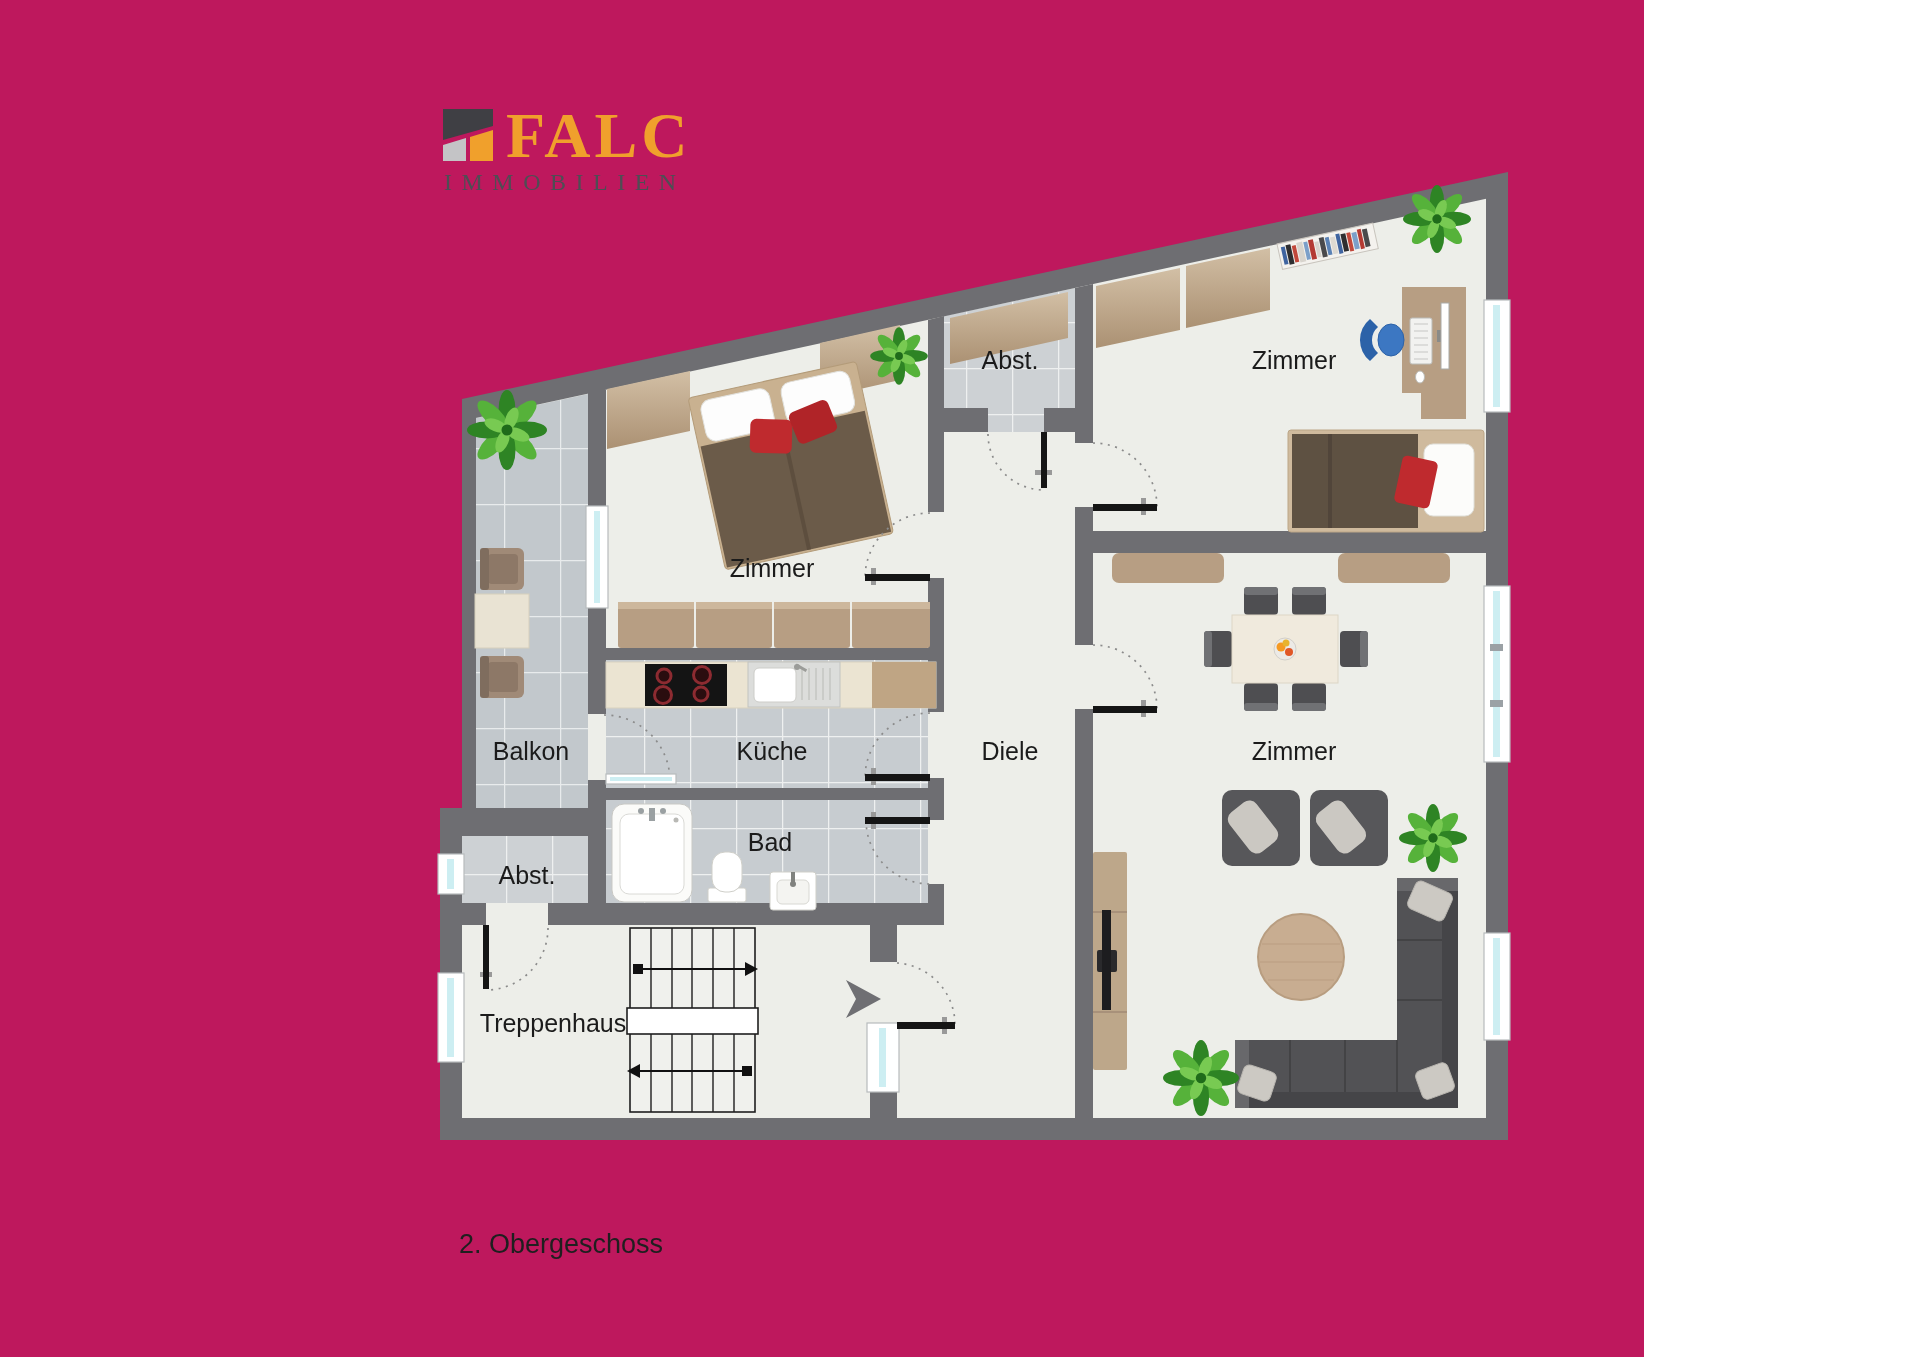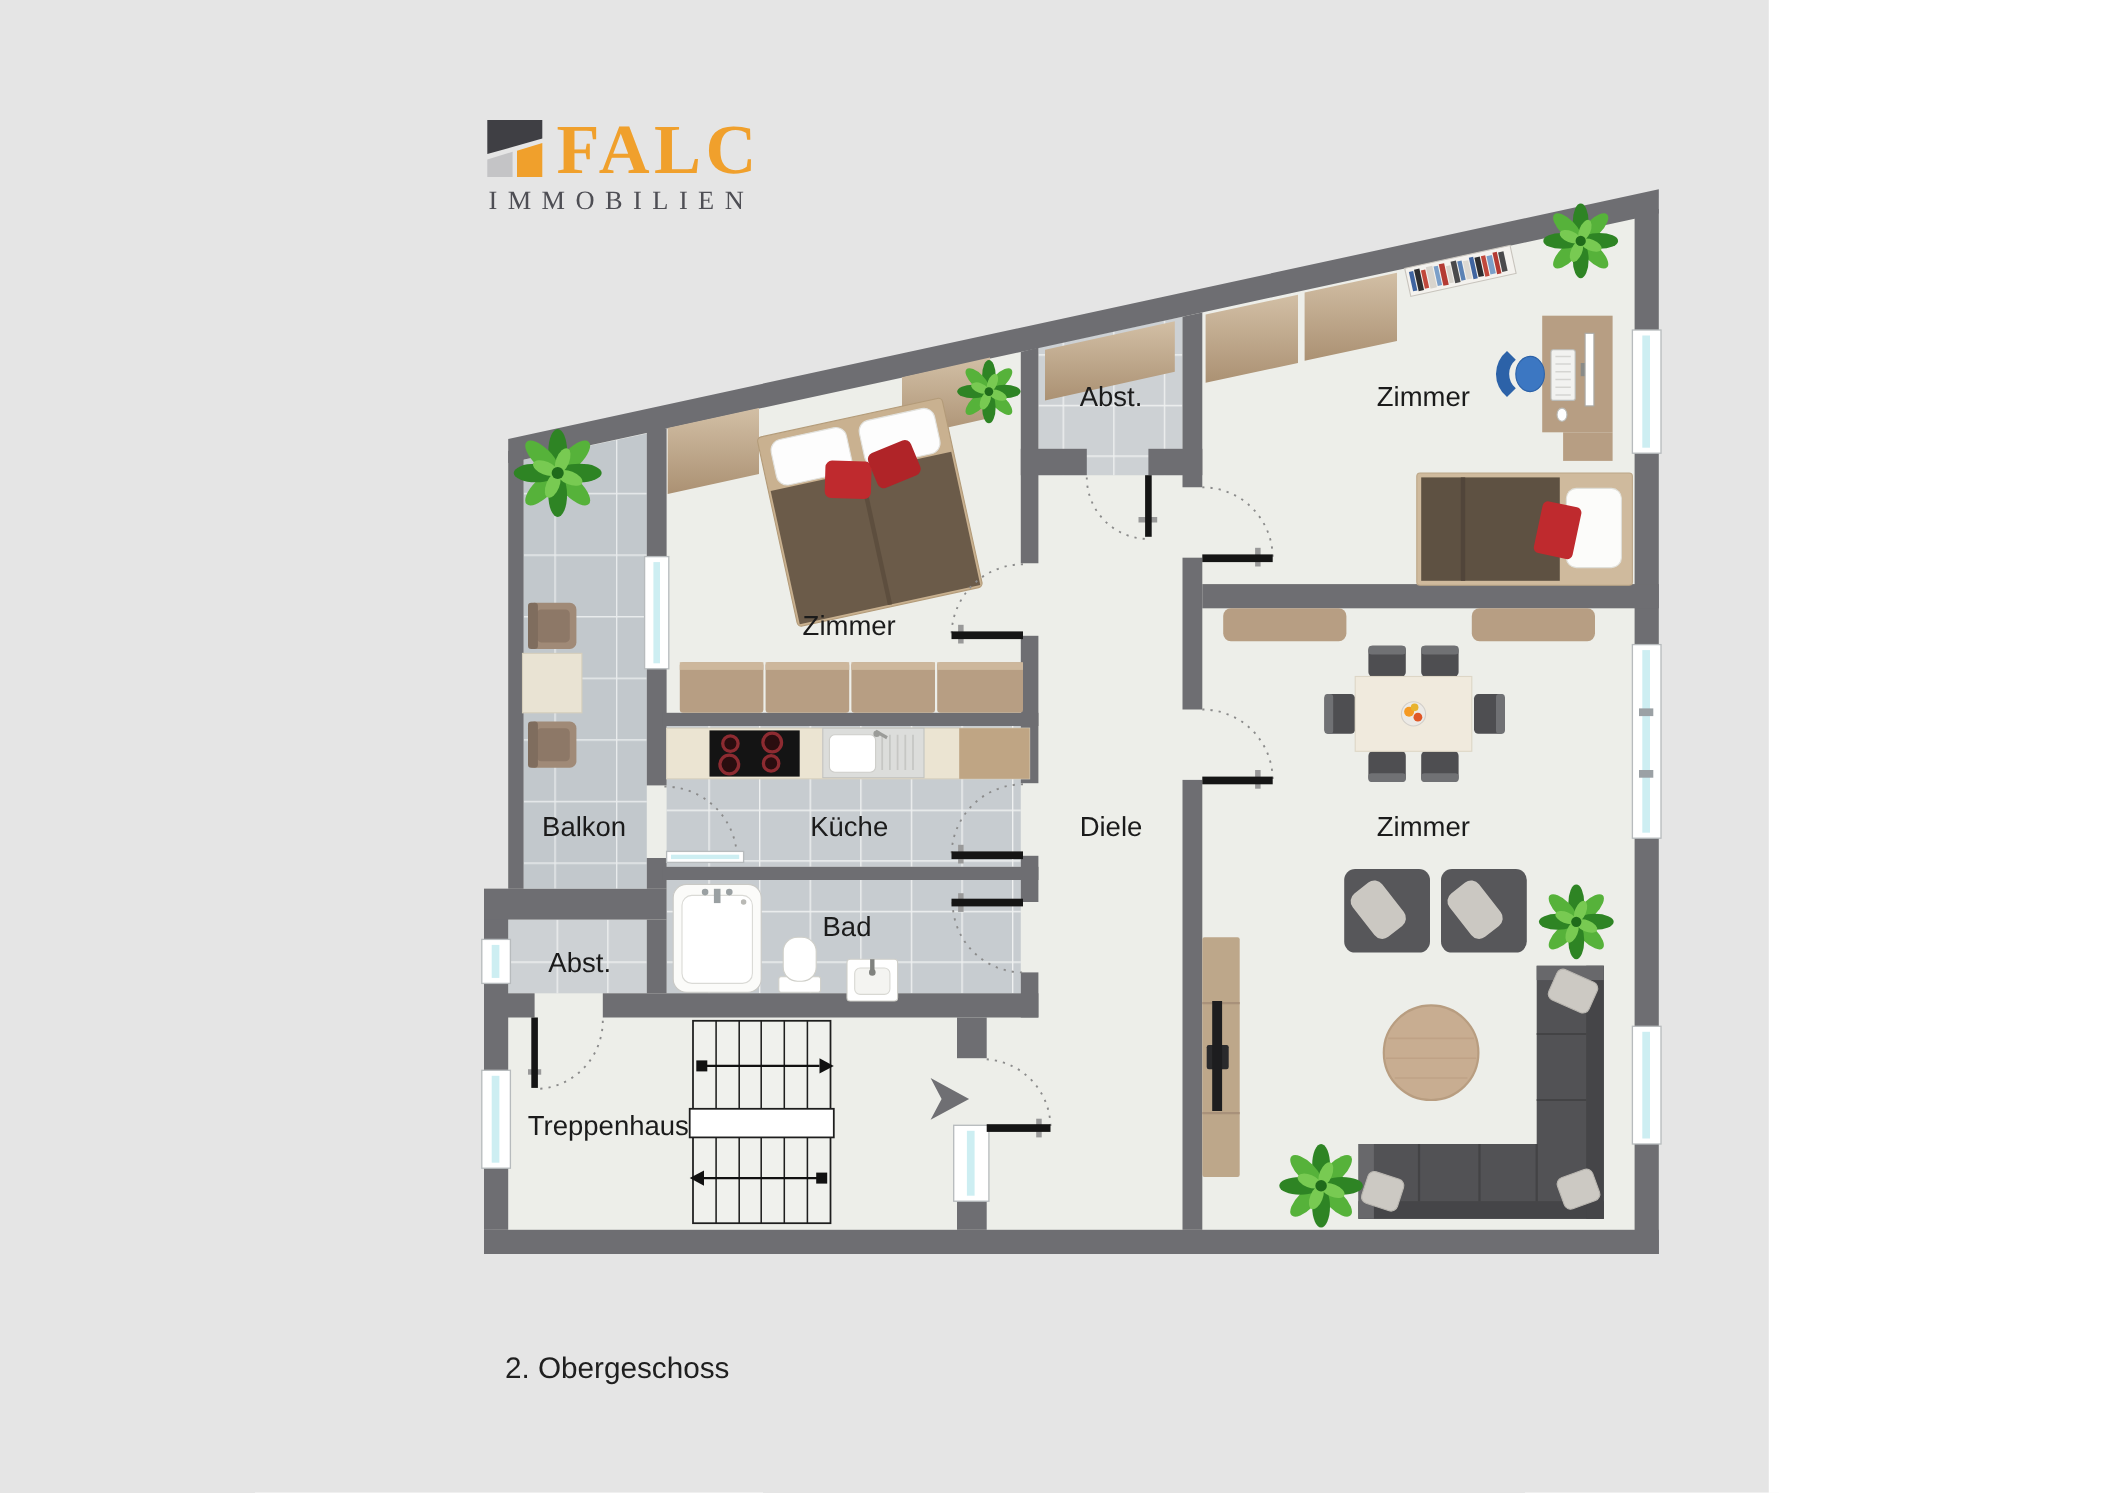--- a/index.html
+++ b/index.html
@@ -1,17 +1,17 @@
 <!DOCTYPE html>
 <html><head>
 <meta charset="utf-8">
 <style>
   html,body{margin:0;padding:0;background:#ffffff;}
-  .page{position:relative;width:1608px;height:1357px;background:#e5e5e5;overflow:hidden;
-        font-family:"Liberation Sans",sans-serif;}
+  .page{position:relative;width:1608px;height:1357px;background:#be185d;overflow:hidden;
+        font-family:"Liberation Sans",sans-serif;padding-left:36px;}
   svg{position:absolute;left:0;top:0;}
   .wall{fill:#6e6e72;}
   .floor{fill:#edeee9;}
   .tileK{fill:#c7ccd0;}
   .tileB{fill:#c2c8cc;}
   .tileA{fill:#cdd1d4;}
   .wood{fill:url(#woodGrad);}
   .woodFlat{fill:#b79e83;}
   .leaf{fill:#151515;}
   .arc{fill:none;stroke:#8b8b8b;stroke-width:1.7;stroke-dasharray:2 5.5;}

